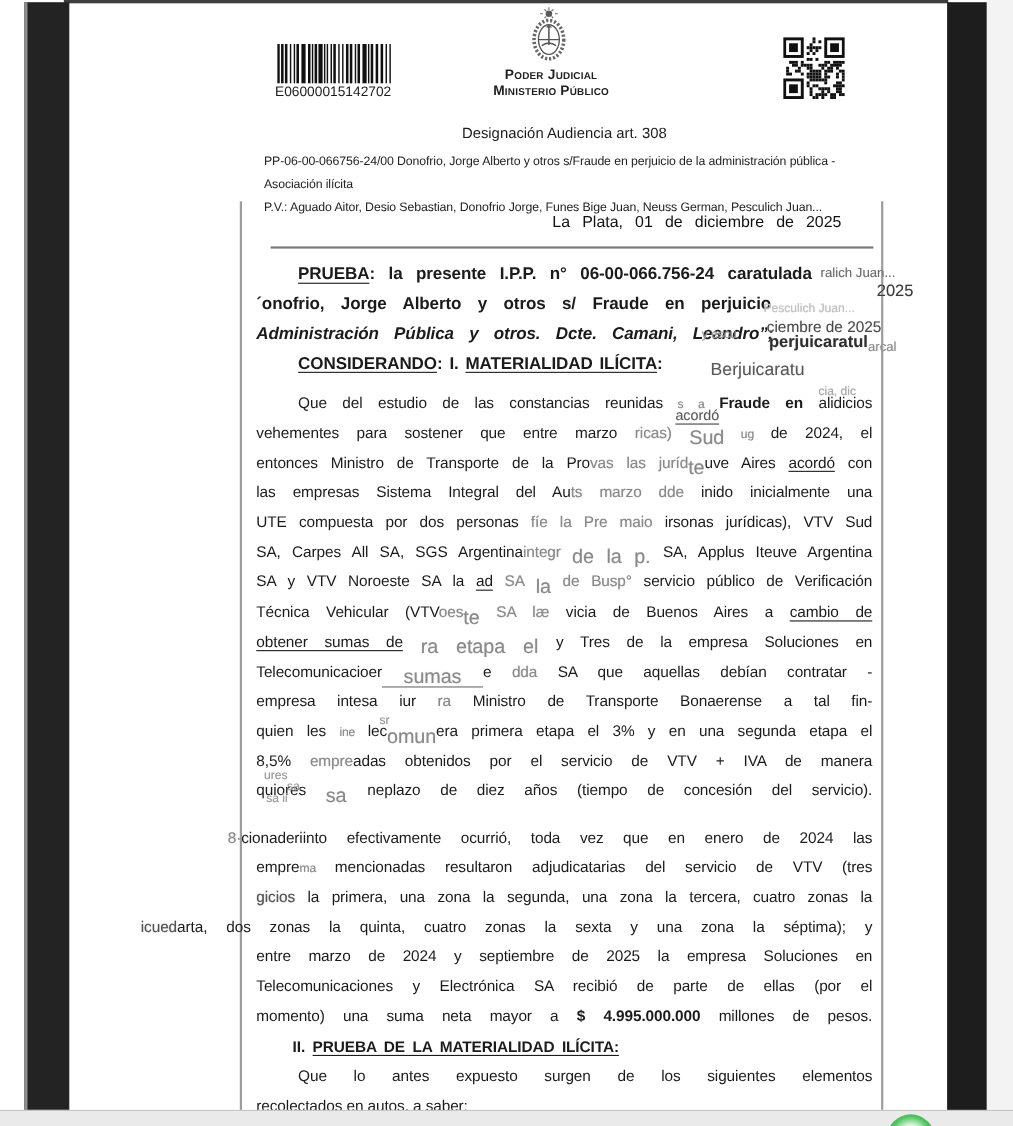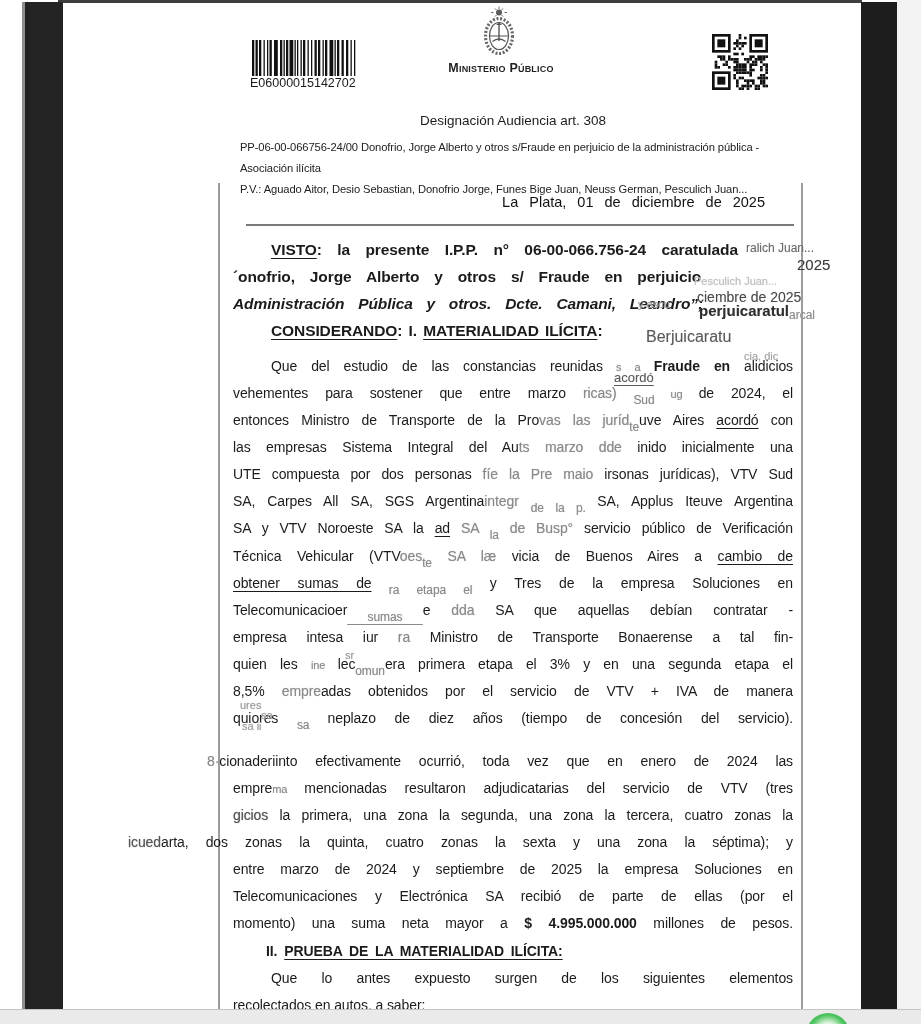--- a/index.html
+++ b/index.html
@@ -35,21 +35,21 @@
   
   #body-text{left:233px;top:236px;width:660px;color:#1b1b1b;}
   .line{width:560px;height:27.15px;line-height:27.15px;font-size:14px;letter-spacing:-.1px;
         text-align:justify;white-space:nowrap;}
   .line.just{text-align:justify;text-align-last:justify;}
   .s-b{font-weight:bold;}
   .s-u{text-decoration:underline;text-underline-offset:3px;}
   .s-g{color:#8a8a8a;text-shadow:0 0 1px #bbb;}
   .s-gd{color:#555;text-shadow:0 0 1px #999;}
   .s-sm{font-size:11px;}
-  .s-sub{vertical-align:-6px;font-size:12px;margin-top:12px;}
+  .s-sub{vertical-align:-6px;font-size:18px;margin-top:12px;}
   
   #ghost-layer .ghost{position:absolute;white-space:nowrap;text-shadow:0 0 1px #c8c8c8;}
 </style>
 </head>
 <body>
 
 <div id="stage">
 
   <div class="abs" id="top-line"></div>
   <div class="abs" id="film-left"></div>
@@ -108,20 +108,21 @@
       <ellipse cx="20" cy="31" rx="13.5" ry="17.5" fill="none" stroke="#666" stroke-width="3.2" stroke-dasharray="2 1.7"></ellipse>
       <ellipse cx="20" cy="31" rx="9.5" ry="13.5" fill="#ffffff" stroke="#555" stroke-width="1.2"></ellipse>
       <line x1="10.8" y1="31" x2="29.2" y2="31" stroke="#555" stroke-width="1"></line>
       <line x1="20" y1="19" x2="20" y2="36" stroke="#555" stroke-width="1.4"></line>
       <path d="M17 20 h6 l-3 -2.5 z" fill="#555"></path>
       <path d="M13.5 36.5 q6.5 -5 13 0" stroke="#555" stroke-width="1.3" fill="none"></path>
     </svg>
   </div>
 
   <div class="abs" id="org-header">
+    <div>Poder Judicial</div>
     <div>Ministerio Público</div>
   </div>
 
   <div class="abs" id="qr">
     <svg viewBox="0 0 63 63" width="56" height="58" xmlns="http://www.w3.org/2000/svg">
         <rect x="3" y="30" width="3" height="3" fill="#111"></rect>
         <rect x="3" y="33" width="3" height="3" fill="#111"></rect>
         <rect x="3" y="36" width="3" height="3" fill="#111"></rect>
         <rect x="6" y="24" width="3" height="3" fill="#111"></rect>
         <rect x="6" y="36" width="3" height="3" fill="#111"></rect>
@@ -255,21 +256,21 @@
       </svg>
   </div>
 
   <div class="abs" id="doc-title">Designación Audiencia art. 308</div>
   <div class="abs caption" id="caption1">PP-06-00-066756-24/00 Donofrio, Jorge Alberto y otros s/Fraude en perjuicio de la administración pública -</div>
   <div class="abs caption" id="caption2">Asociación ilícita</div>
   <div class="abs caption" id="parties">P.V.: Aguado Aitor, Desio Sebastian, Donofrio Jorge, Funes Bige Juan, Neuss German, Pesculich Juan...</div>
   <div class="abs" id="dateline">La Plata, 01 de diciembre de 2025</div>
 
   <div class="abs" id="body-text">
-      <div class="line just" style="width: 505px; text-indent: 38px; font-size: 15.5px;"><span class="s-b s-u">VISTO</span><span class="s-b">: la presente </span><span class="s-b">I.P.P. n° 06-00-066.756-24 caratulada</span></div>
+      <div class="line just" style="width: 505px; text-indent: 38px; font-size: 15.5px;"><span class="s-b s-u">PRUEBA</span><span class="s-b">: la presente </span><span class="s-b">I.P.P. n° 06-00-066.756-24 caratulada</span></div>
       <div class="line just" style="width: 468px; font-size: 15.5px;"><span class="s-b">´onofrio, Jorge Alberto y otros s/ Fraude en perjuicio</span></div>
       <div class="line just" style="width: 470px; font-size: 15.5px; font-style: italic;"><span class="s-b">Administración Pública y otros. Dcte. Camani, Leandro”;</span></div>
       <div class="line" style="text-indent: 38px; font-size: 15.5px; word-spacing: 2px;"><span class="s-b s-u">CONSIDERANDO</span><span class="s-b">: I. </span><span class="s-b s-u">MATERIALIDAD ILÍCITA</span><span class="s-b">:</span></div>
       <div class="line just" style="margin-top: 8px; text-indent: 38px;"><span>Que del estudio de las constancias reunidas</span><span class="s-g s-sm"> s a </span><span class="s-b">Fraude en</span><span> alidicios</span></div>
       <div class="line just"><span>vehementes para sostener que entre marzo</span><span class="s-g"> ricas) </span><span class="s-g s-sub">Sud</span><span class="s-g s-sm"> ug </span><span>de 2024, el</span></div>
       <div class="line just"><span>entonces Ministro de Transporte de la Pro</span><span class="s-g">vas las juríd</span><span class="s-g s-sub">te</span><span>uve Aires </span><span class="s-u">acordó</span><span> con</span></div>
       <div class="line just"><span>las empresas Sistema Integral del Au</span><span class="s-g">ts marzo dde </span><span>inido inicialmente una</span></div>
       <div class="line just"><span>UTE compuesta por dos personas </span><span class="s-g">fíe la Pre maio </span><span>irsonas jurídicas), VTV Sud</span></div>
       <div class="line just"><span>SA, Carpes All SA, SGS Argentina</span><span class="s-g">integr </span><span class="s-g s-sub">de la p. </span><span>SA, Applus Iteuve Argentina</span></div>
       <div class="line just"><span>SA y VTV Noroeste SA la </span><span class="s-u">ad</span><span class="s-g"> SA </span><span class="s-g s-sub">la</span><span class="s-g"> de Busp° </span><span>servicio público de Verificación</span></div>

